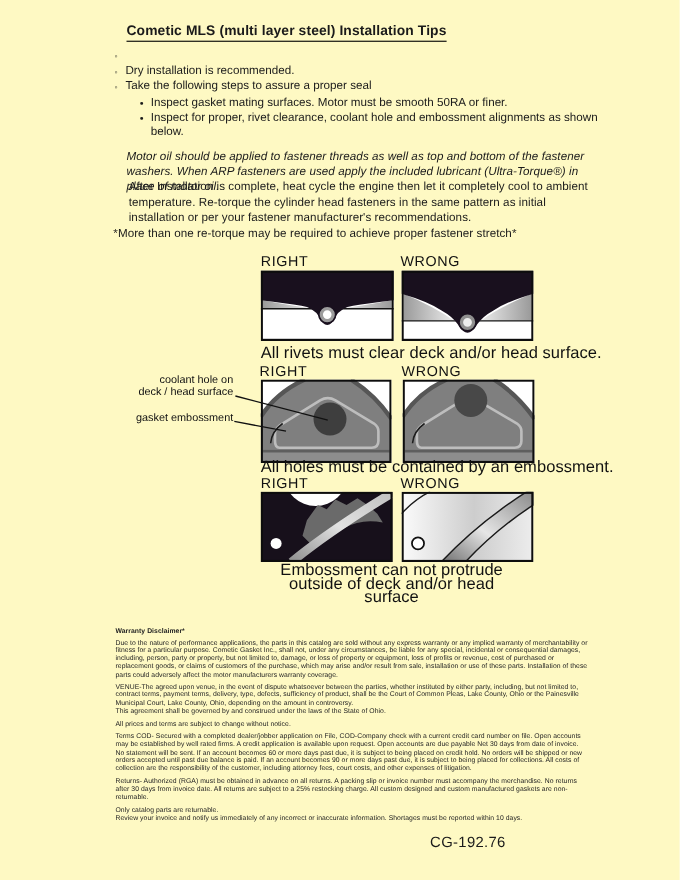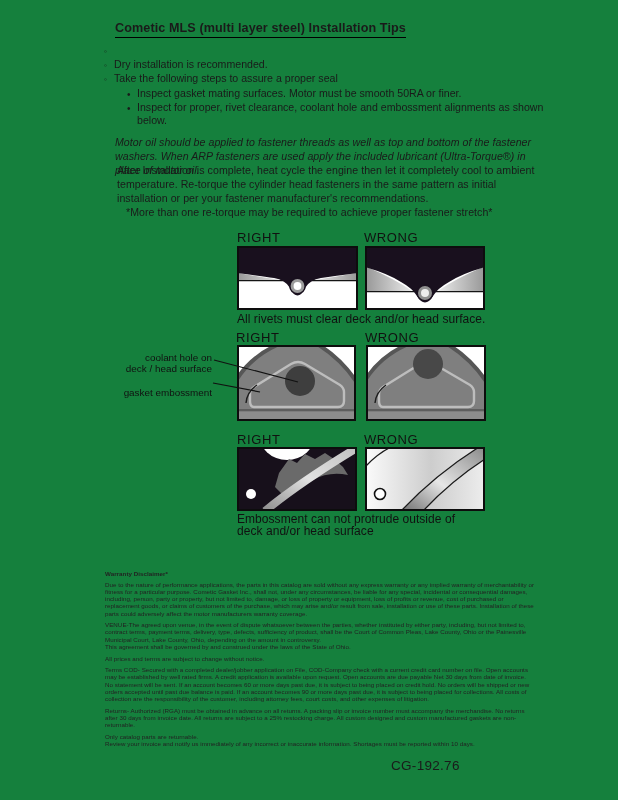--- a/index.html
+++ b/index.html
@@ -1,33 +1,33 @@
 <!DOCTYPE html>
 <html><head>
 <meta charset="utf-8">
 <style>
   html,body{margin:0;padding:0;background:#fff;}
-  .page{position:relative;width:618px;height:800px;background:#15803d;overflow:hidden;
+  .page{position:relative;width:618px;height:800px;background:#fef9c3;overflow:hidden;
         font-family:"Liberation Sans", sans-serif;color:#1a1a1a;}
   .abs{position:absolute;}
   .title{left:115px;top:21px;font-size:12.6px;font-weight:bold;letter-spacing:.1px;
          border-bottom:1.6px solid #000;padding-bottom:2px;white-space:nowrap;}
   .tips{left:104px;top:44px;font-size:10.6px;line-height:13.2px;width:440px;}
   .tiprow{display:flex;}
   .mk1{width:10px;font-size:8px;padding-top:1px;flex:none;text-align:left;}
   .sub .mk1{margin-left:23px;font-size:10px;}
   .h2{left:115px;top:117px;font-size:12.6px;font-weight:bold;}
   .bodytxt{font-size:10.6px;line-height:13.8px;letter-spacing:.05px;width:430px;margin:0;}
   .p1{left:115px;top:136px;font-style:italic;}
   .p2{left:117px;top:164px;}
-  .p3{left:126px;top:206px;}
+  .p3{left:103px;top:206px;}
   .dglabel{font-size:13px;letter-spacing:.6px;color:#111;text-align:left;width:121px;}
-  .cap{font-size:12px;color:#111;letter-spacing:.05px;}
+  .cap{font-size:15px;color:#111;letter-spacing:.05px;text-align:center;}
   .panel{display:block;}
-  .ann{font-size:9.9px;line-height:10.6px;color:#111;text-align:right;width:122px;margin-top:12px;}
+  .ann{font-size:9.9px;line-height:10.6px;color:#111;text-align:right;width:122px;}
   .legal{left:105px;top:570px;width:430px;font-size:6.2px;line-height:7.2px;color:#222;
          letter-spacing:.05px;}
   .legal p{margin:0 0 4.5px 0;}
   .legal p.nogap{margin-bottom:0;}
   .legal .lhead{font-weight:bold;margin-bottom:3.5px;}
   .footer-code{left:391px;top:758px;font-size:13.5px;letter-spacing:.3px;color:#1a1a1a;}
   svg{display:block;}
 </style>
 </head>
 <body>
@@ -132,20 +132,21 @@
     <div>coolant hole on</div>
     <div>deck / head surface</div>
   </div>
   <div class="abs ann" style="left:90px;top:376px;">gasket embossment</div>
 
   <svg class="abs" style="left:208px;top:352px;z-index:5;" width="110" height="48" viewBox="0 0 110 48">
     <line x1="6" y1="8" x2="90" y2="30" stroke="#111" stroke-width="1.2"></line>
     <line x1="5" y1="31" x2="52" y2="40" stroke="#111" stroke-width="1.2"></line>
   </svg>
 
+  <div class="abs cap" style="left:237px;top:416px;">All holes must be contained by an embossment.</div>
 
   <div class="abs dglabel" style="left:237px;top:432px;">RIGHT</div>
   <div class="abs dglabel" style="left:364px;top:432px;">WRONG</div>
 
   <svg class="abs panel" style="left:237px;top:447px;" width="120" height="64" viewBox="0 0 120 64">
     <defs>
       <linearGradient id="band1" x1="0" y1="1" x2="1" y2="0">
         <stop offset="0" stop-color="#8f8f8f"></stop>
           <stop offset="0.5" stop-color="#e2e2e2"></stop>
           <stop offset="1" stop-color="#c2c2c2"></stop>

